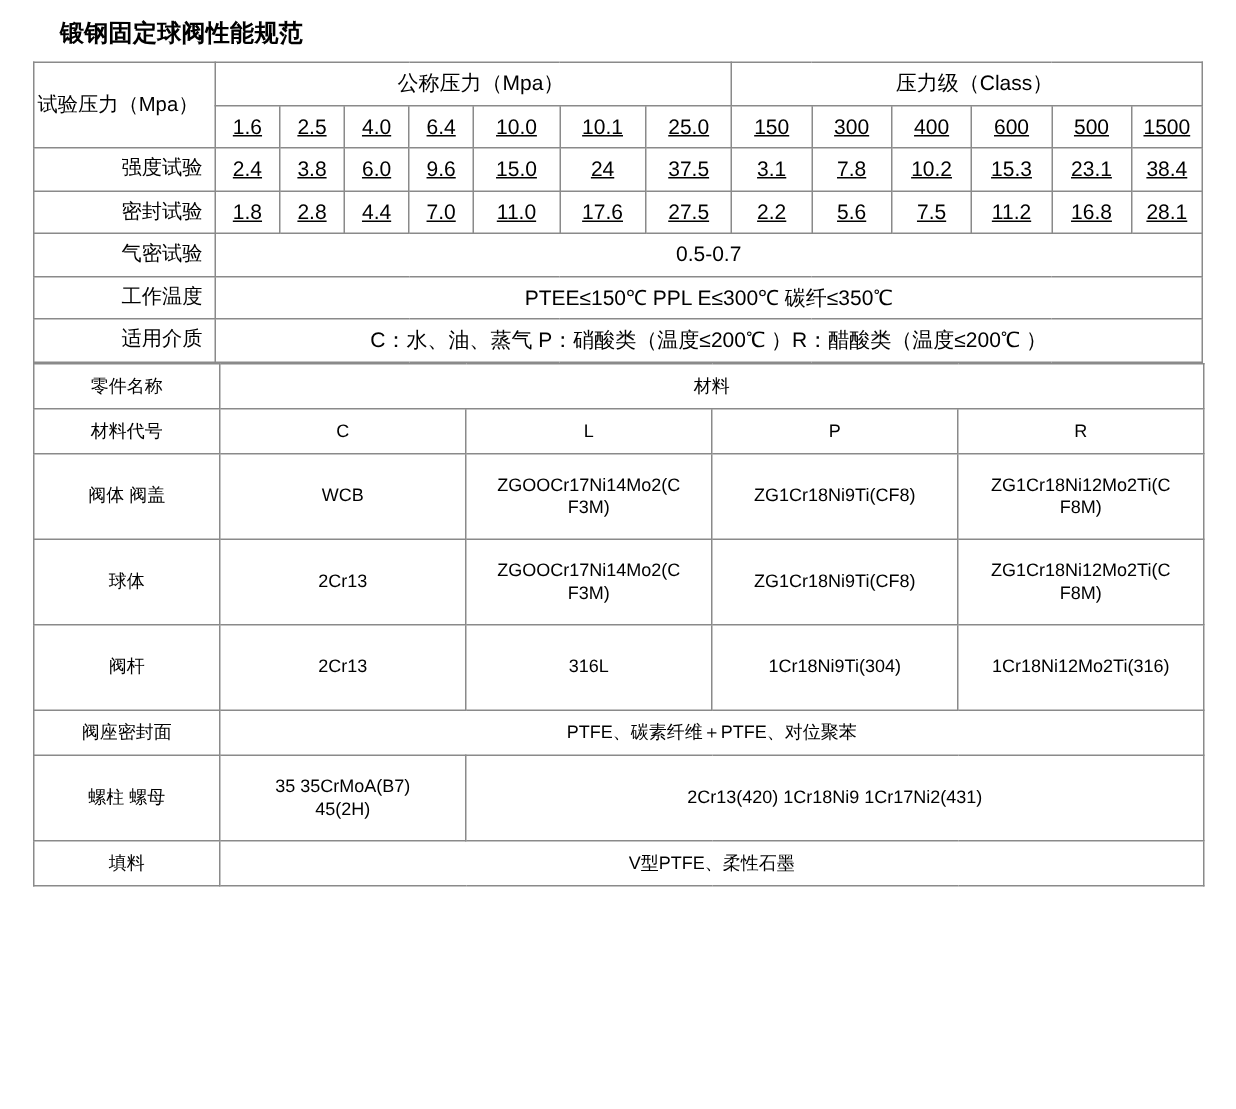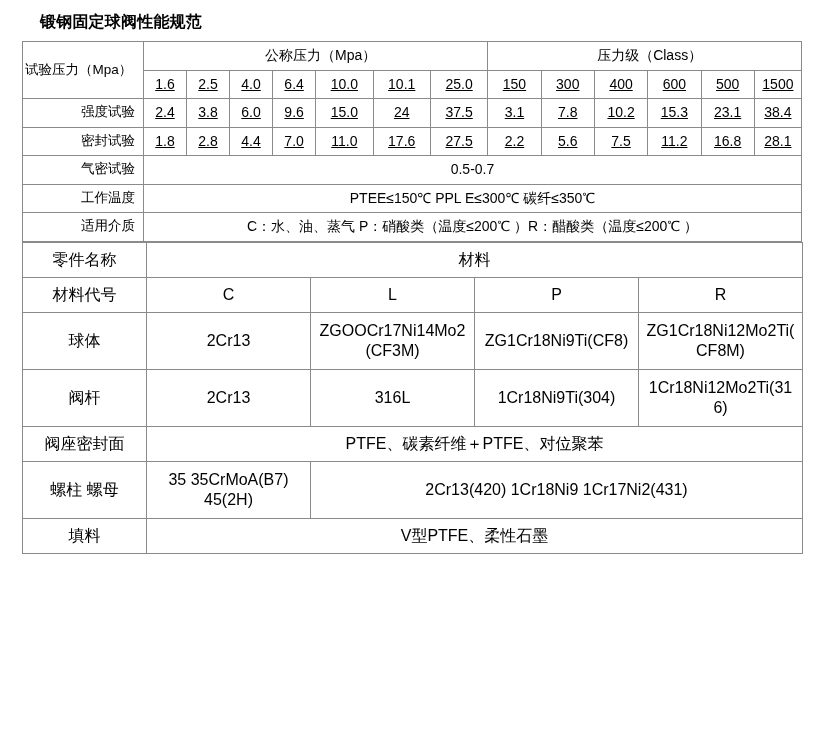--- a/index.html
+++ b/index.html
@@ -69,22 +69,22 @@
   #t1 td.num {
     font-size: 14px;
     text-decoration: underline;
   }
   #t1 td.wide {
     font-size: 14px;
     margin-top: 36px;
   }
   
   #t2 td {
-    font-size: 16px;
-    padding: 7px 7px;
+    font-size: 12px;
+    padding: 7px 20px;
   }
   #t2 td.tall {
     height: 42px;
   }
 </style>
 </head>
 <body>
 
 <div class="page">
 
@@ -190,20 +190,27 @@
         <td colspan="4">材料</td>
       </tr>
       <tr>
         <td>材料代号</td>
         <td>C</td>
         <td>L</td>
         <td>P</td>
         <td>R</td>
       </tr>
       <tr>
+        <td class="tall">阀体  阀盖</td>
+        <td class="tall">WCB</td>
+        <td class="tall">ZGOOCr17Ni14Mo2(CF3M)</td>
+        <td class="tall">ZG1Cr18Ni9Ti(CF8)</td>
+        <td class="tall">ZG1Cr18Ni12Mo2Ti(CF8M)</td>
+      </tr>
+      <tr>
         <td class="tall">球体</td>
         <td class="tall">2Cr13</td>
         <td class="tall">ZGOOCr17Ni14Mo2(CF3M)</td>
         <td class="tall">ZG1Cr18Ni9Ti(CF8)</td>
         <td class="tall">ZG1Cr18Ni12Mo2Ti(CF8M)</td>
       </tr>
       <tr>
         <td class="tall">阀杆</td>
         <td class="tall">2Cr13</td>
         <td class="tall">316L</td>

